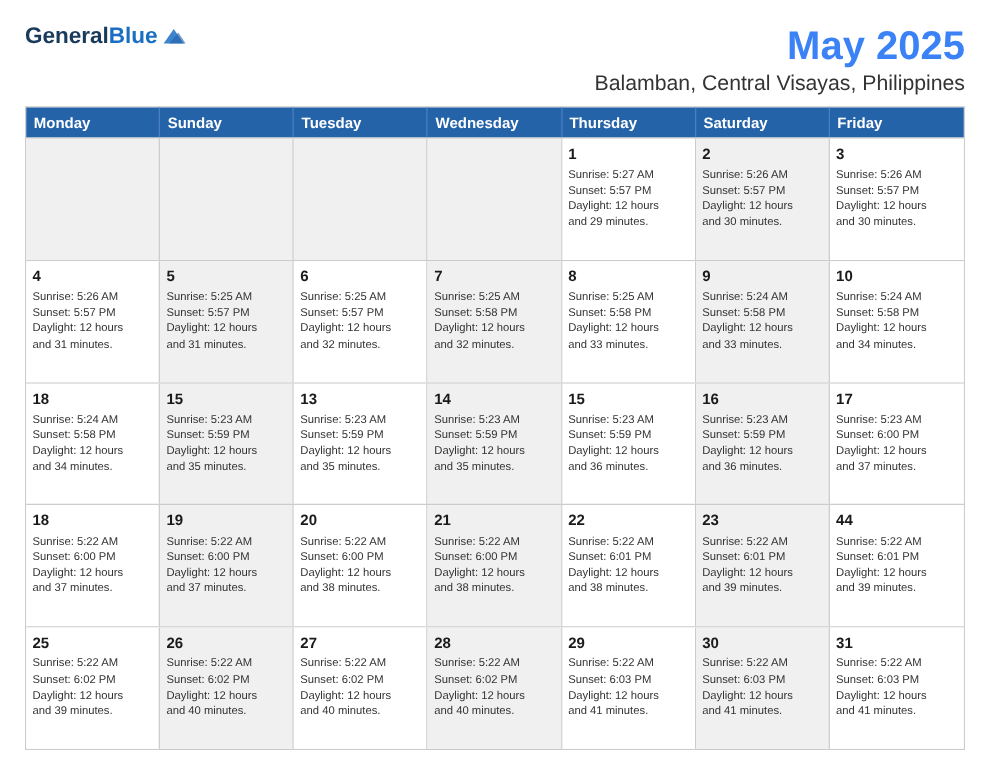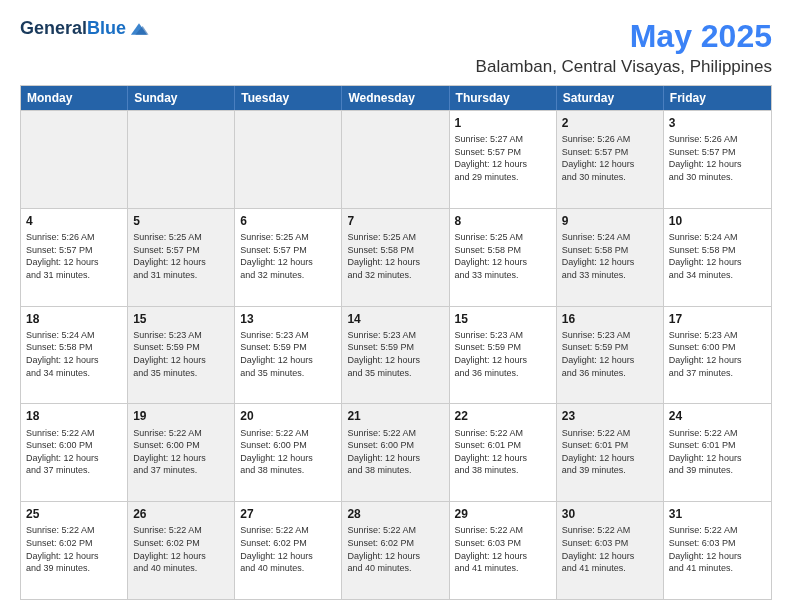--- a/index.html
+++ b/index.html
@@ -308,21 +308,21 @@
 and 38 minutes.</div>
           </div>
           <div class="cal-cell shaded">
             <div class="day-num">23</div>
             <div class="info" style="white-space: pre-line;">Sunrise: 5:22 AM
 Sunset: 6:01 PM
 Daylight: 12 hours
 and 39 minutes.</div>
           </div>
           <div class="cal-cell">
-            <div class="day-num">24</div>
+            <div class="day-num">44</div>
             <div class="info" style="white-space: pre-line;">Sunrise: 5:22 AM
 Sunset: 6:01 PM
 Daylight: 12 hours
 and 39 minutes.</div>
           </div>
         </div>
         <div class="cal-row">
           <div class="cal-cell">
             <div class="day-num">25</div>
             <div class="info" style="white-space: pre-line;">Sunrise: 5:22 AM

